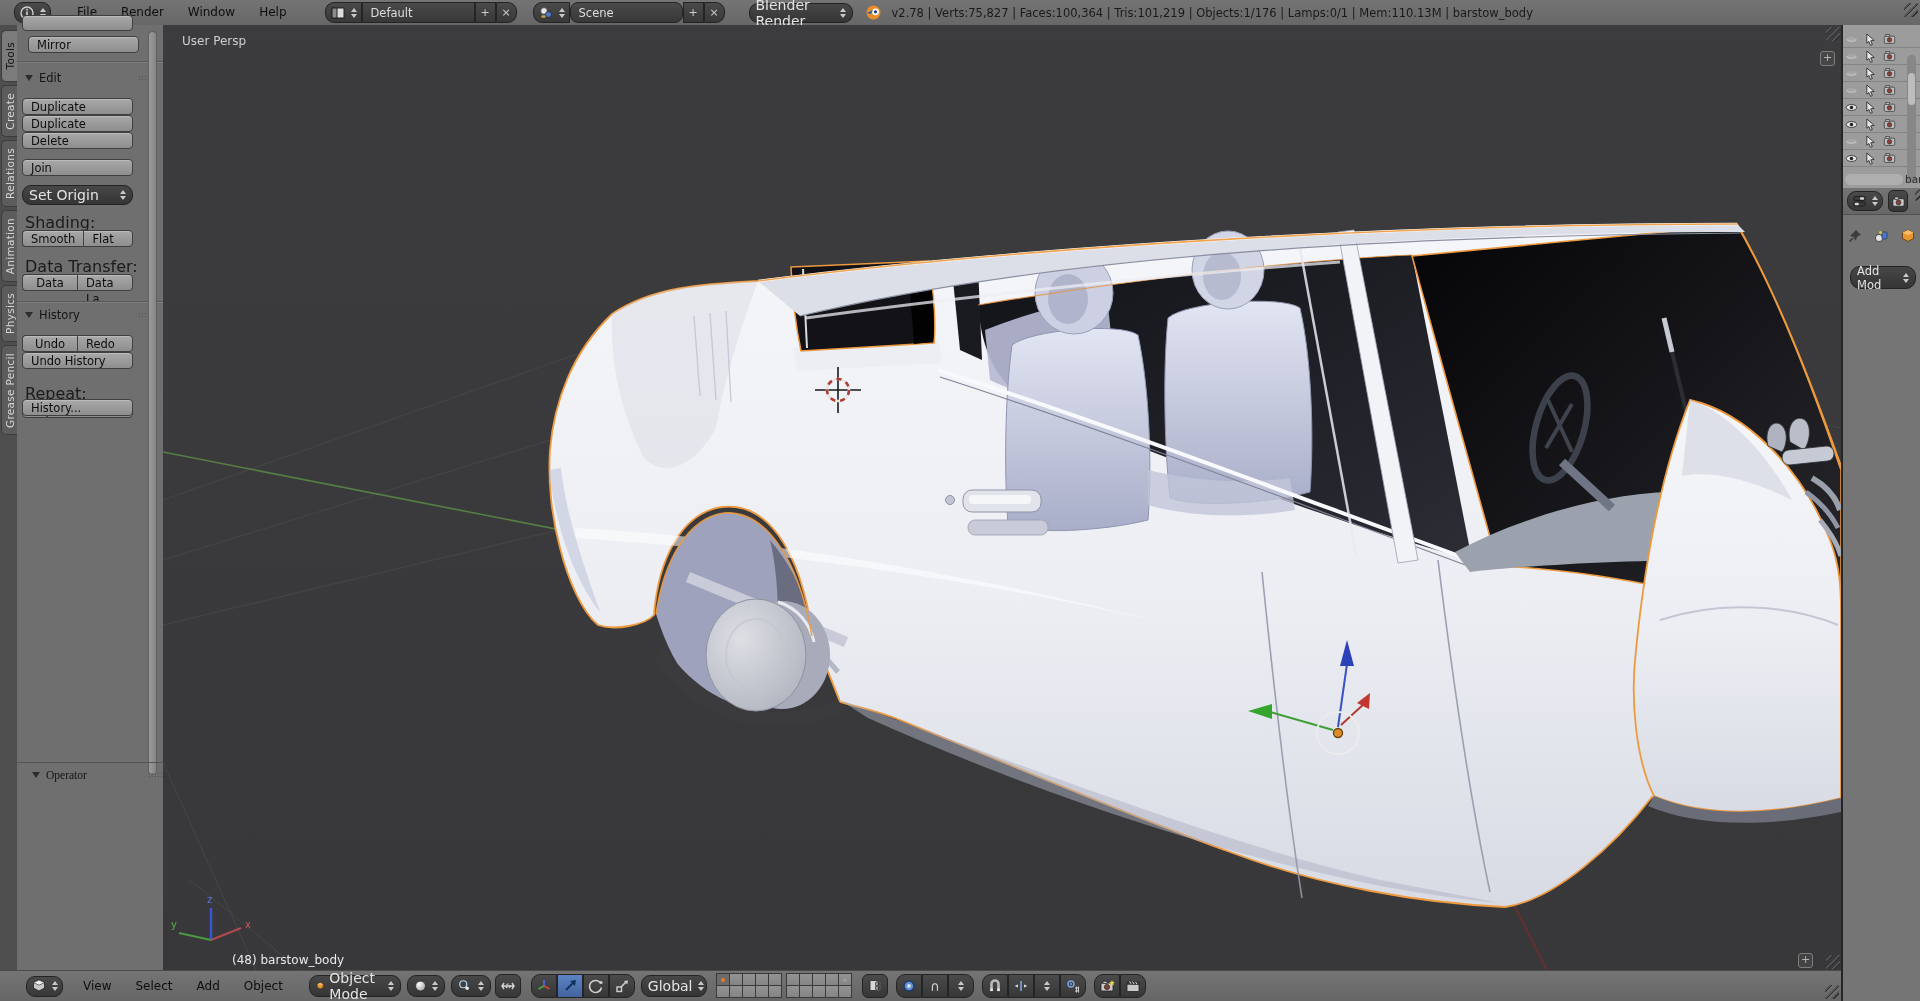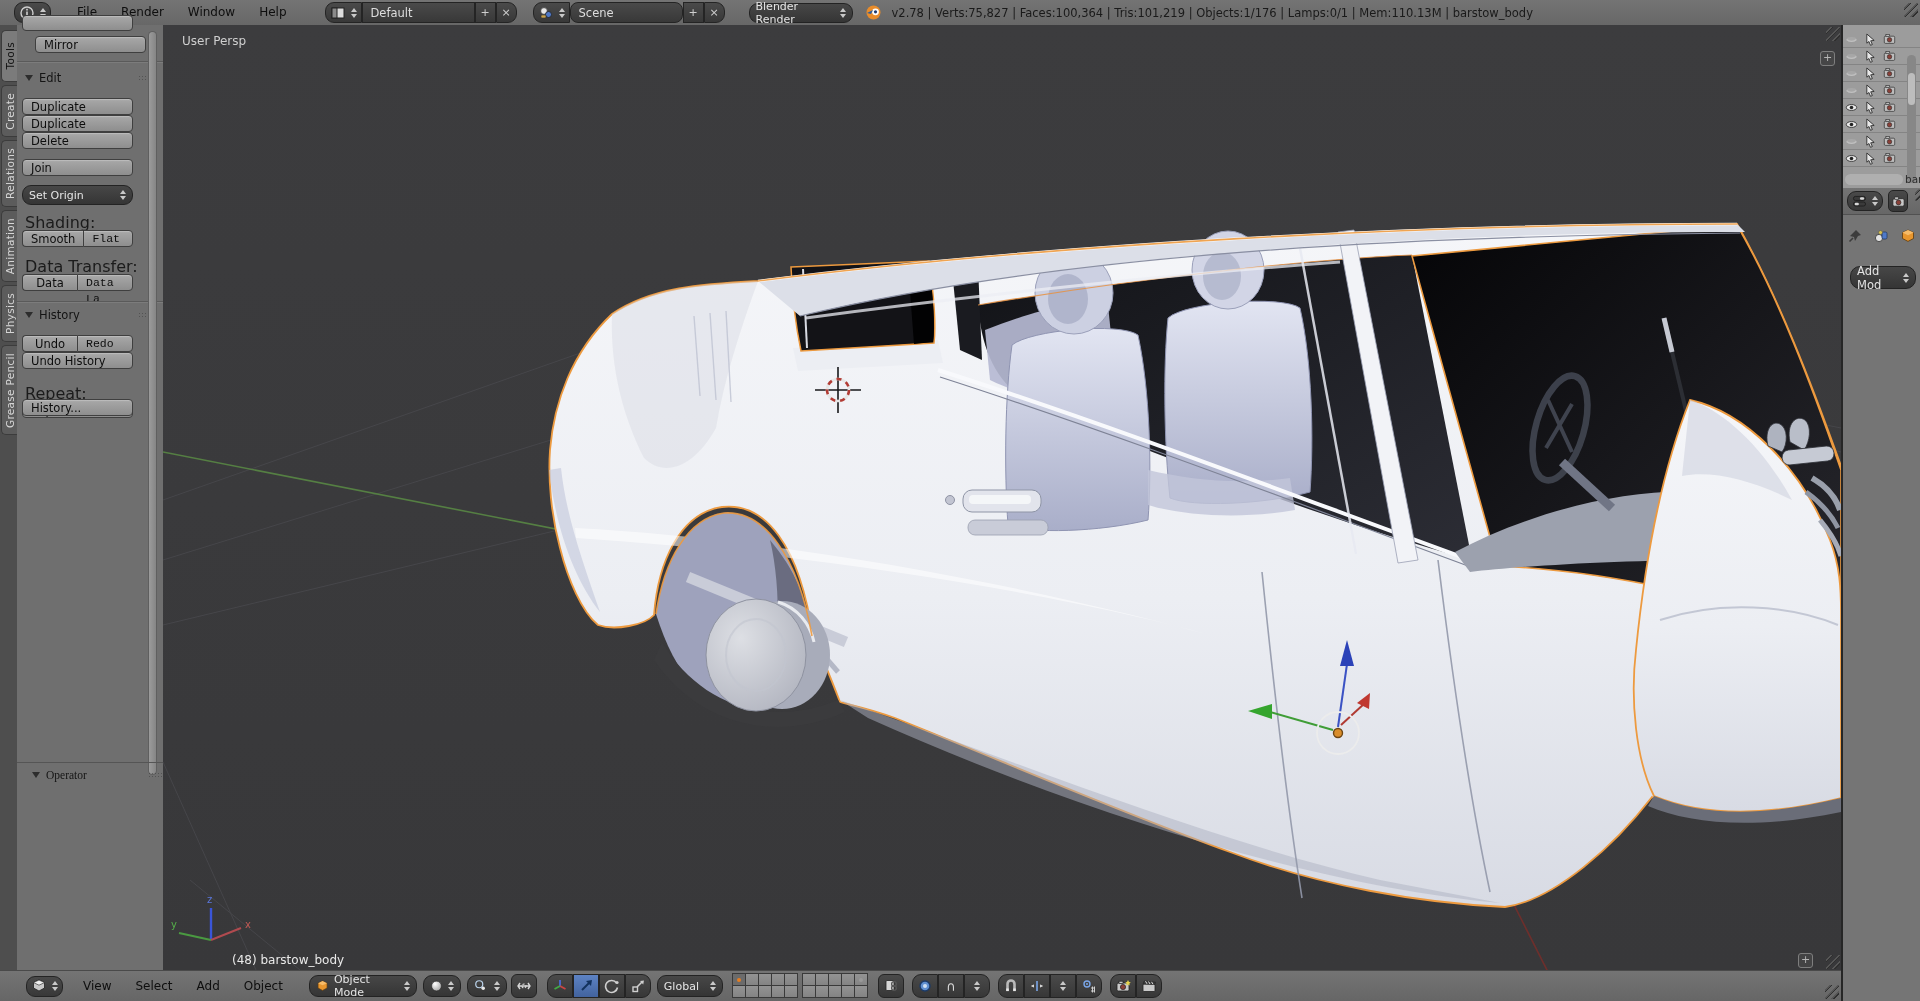--- a/index.html
+++ b/index.html
@@ -6,21 +6,21 @@
     -webkit-font-smoothing:antialiased;}
   #app{position:relative;width:1920px;height:1001px;overflow:hidden;background:#2a2a2a;user-select:none;}
 
   
   .hdr{background:linear-gradient(#747474,#676767);border-bottom:1px solid #4c4c4c;color:#151515;}
   .menu-item{font-size:12px;color:#0e0e0e;padding:0 12px;line-height:25px;cursor:default;}
   .btn-light{display:block;background:linear-gradient(#a8a8a8,#8e8e8e);border:1px solid #3f3f3f;border-radius:4px;
     color:#0d0d0d;font-size:11.5px;text-align:left;padding:0 8px;line-height:16px;height:17px;box-sizing:border-box;
     box-shadow:0 1px 1px rgba(255,255,255,.25) inset;}
   .btn-dark{display:flex;align-items:center;background:linear-gradient(#474747,#353535);border:1px solid #232323;
-    border-radius:9px;color:#e4e4e4;font-size:11px;padding:0 6px;box-sizing:border-box;height:20px;}
+    border-radius:9px;color:#e4e4e4;font-size:14px;padding:0 6px;box-sizing:border-box;height:20px;}
   .dd-arrows{display:inline-flex;flex-direction:column;margin-left:auto;padding-left:5px;}
   .dd-arrows i{width:0;height:0;border-left:3.5px solid transparent;border-right:3.5px solid transparent;display:block;}
   .dd-arrows i.up{border-bottom:4px solid #c9c9c9;margin-bottom:2px;}
   .dd-arrows i.dn{border-top:4px solid #c9c9c9;}
   .panel-title{display:flex;align-items:center;font-size:11.5px;color:#141414;}
   .tri{width:0;height:0;border-left:4.5px solid transparent;border-right:4.5px solid transparent;border-top:6px solid #2d2d2d;margin-right:6px;}
   .dragdots{margin-left:auto;width:15px;height:7px;opacity:.55;
     background-image:radial-gradient(#3c3c3c 34%,transparent 36%);background-size:3px 3px;margin-right:2px;}
   .shelf-label{font-size:16px;color:#1b1b1b;padding-left:6px;}
   .grip{position:absolute;width:14px;height:14px;
@@ -45,21 +45,21 @@
     border-radius:5px 0 0 5px;color:#d6d6d6;font-size:10.5px;display:flex;align-items:center;justify-content:center;}
   .vtab span{writing-mode:vertical-rl;transform:rotate(180deg);letter-spacing:.3px;}
   .vtab.active{background:#7b7b7b;color:#101010;}
   #toolshelf{position:absolute;left:17px;top:25px;width:146px;height:945px;background:#6f6f6f;border-right:1px solid #2c2c2c;}
   .sep{position:absolute;left:0;width:146px;height:1px;background:#5a5a5a;box-shadow:0 1px 0 #7c7c7c;}
   #shelf-scroll{position:absolute;left:131px;top:6px;width:9px;height:744px;background:#5f5f5f;border-radius:5px;}
   #shelf-scroll i{position:absolute;left:1px;top:1px;width:7px;height:742px;background:linear-gradient(90deg,#9b9b9b,#858585);border-radius:4px;display:block;}
   .pair{display:flex;gap:0;}
   .pair .btn-light{flex:1;border-radius:0;}
   .pair .btn-light:first-child{border-radius:4px 0 0 4px;border-right:none;text-align:center;}
-  .pair .btn-light:last-child{border-radius:0 4px 4px 0;font-family:Liberation Mono, monospace;}
+  .pair .btn-light:last-child{border-radius:0 4px 4px 0;}
 
   
   #viewport{position:absolute;left:163px;top:25px;width:1678px;height:945px;background:linear-gradient(#3c3c3e,#38383a);overflow:hidden;}
   #vp-label{position:absolute;left:19px;top:9px;font-size:12px;color:#cfcfcf;}
   #obj-label{position:absolute;left:69px;top:928px;font-size:12px;color:#e9e9e9;}
   #axis-gizmo{position:absolute;left:8px;bottom:14px;}
   .ax-lab{font-size:10px;}
 
   
   #bottombar{position:absolute;left:0;top:970px;width:1841px;height:31px;display:flex;align-items:center;
@@ -189,21 +189,21 @@
       <div class="vtab" style="top: 260px; height: 55px;">
         <span>Physics</span>
       </div>
       <div class="vtab" style="top: 320px; height: 88px;">
         <span>Grease Pencil</span>
       </div>
     </div>
 
   <div id="toolshelf">
     <div class="btn-light" style="position:absolute;left:5px;top:-10px;width:111px;height:16px;"></div>
-    <a class="btn-light" style="position:absolute;left:18px;top:11px;width:111px;">Mirror</a>
+    <a class="btn-light" style="position:absolute;left:11px;top:11px;width:111px;">Mirror</a>
     <div class="sep" style="top:36px;"></div>
 
     <div class="panel-title" style="position:absolute;left:8px;top:46px;width:130px;">
       <span class="tri"></span>
       <span>Edit</span>
       <span class="dragdots"></span>
     </div>
     <a class="btn-light" style="position:absolute;left:5px;top:73px;width:111px;">Duplicate</a>
     <a class="btn-light" style="position:absolute;left:5px;top:90px;width:111px;">Duplicate Linked</a>
     <a class="btn-light" style="position:absolute;left:5px;top:107px;width:111px;">Delete</a>
@@ -441,21 +441,21 @@
         </span>
     </div>
     <div id="bottom-menus" style="display:flex;margin-left:8px;">
         <div class="menu-item">View</div>
         <div class="menu-item">Select</div>
         <div class="menu-item">Add</div>
         <div class="menu-item">Object</div>
       </div>
 
     <div style="width:14px"></div>
-    <div class="btn-dark" style="width:108px;height:22px;">
+    <div class="btn-dark" style="width:92px;height:22px;">
       <svg width="14" height="14" viewBox="0 0 16 16" style="margin-right:5px;">
         <path d="M8 2 L13.5 4.6 V10.5 L8 13.4 L2.5 10.5 V4.6 Z" fill="#e8962e" stroke="#5c3a0e" stroke-width=".8"></path>
         <path d="M8 2 L13.5 4.6 L8 7.2 L2.5 4.6 Z" fill="#f7bb68"></path>
       </svg>
       <span>Object Mode</span>
       <span class="dd-arrows">
           <i class="up"></i>
           <i class="dn"></i>
         </span>
     </div>

